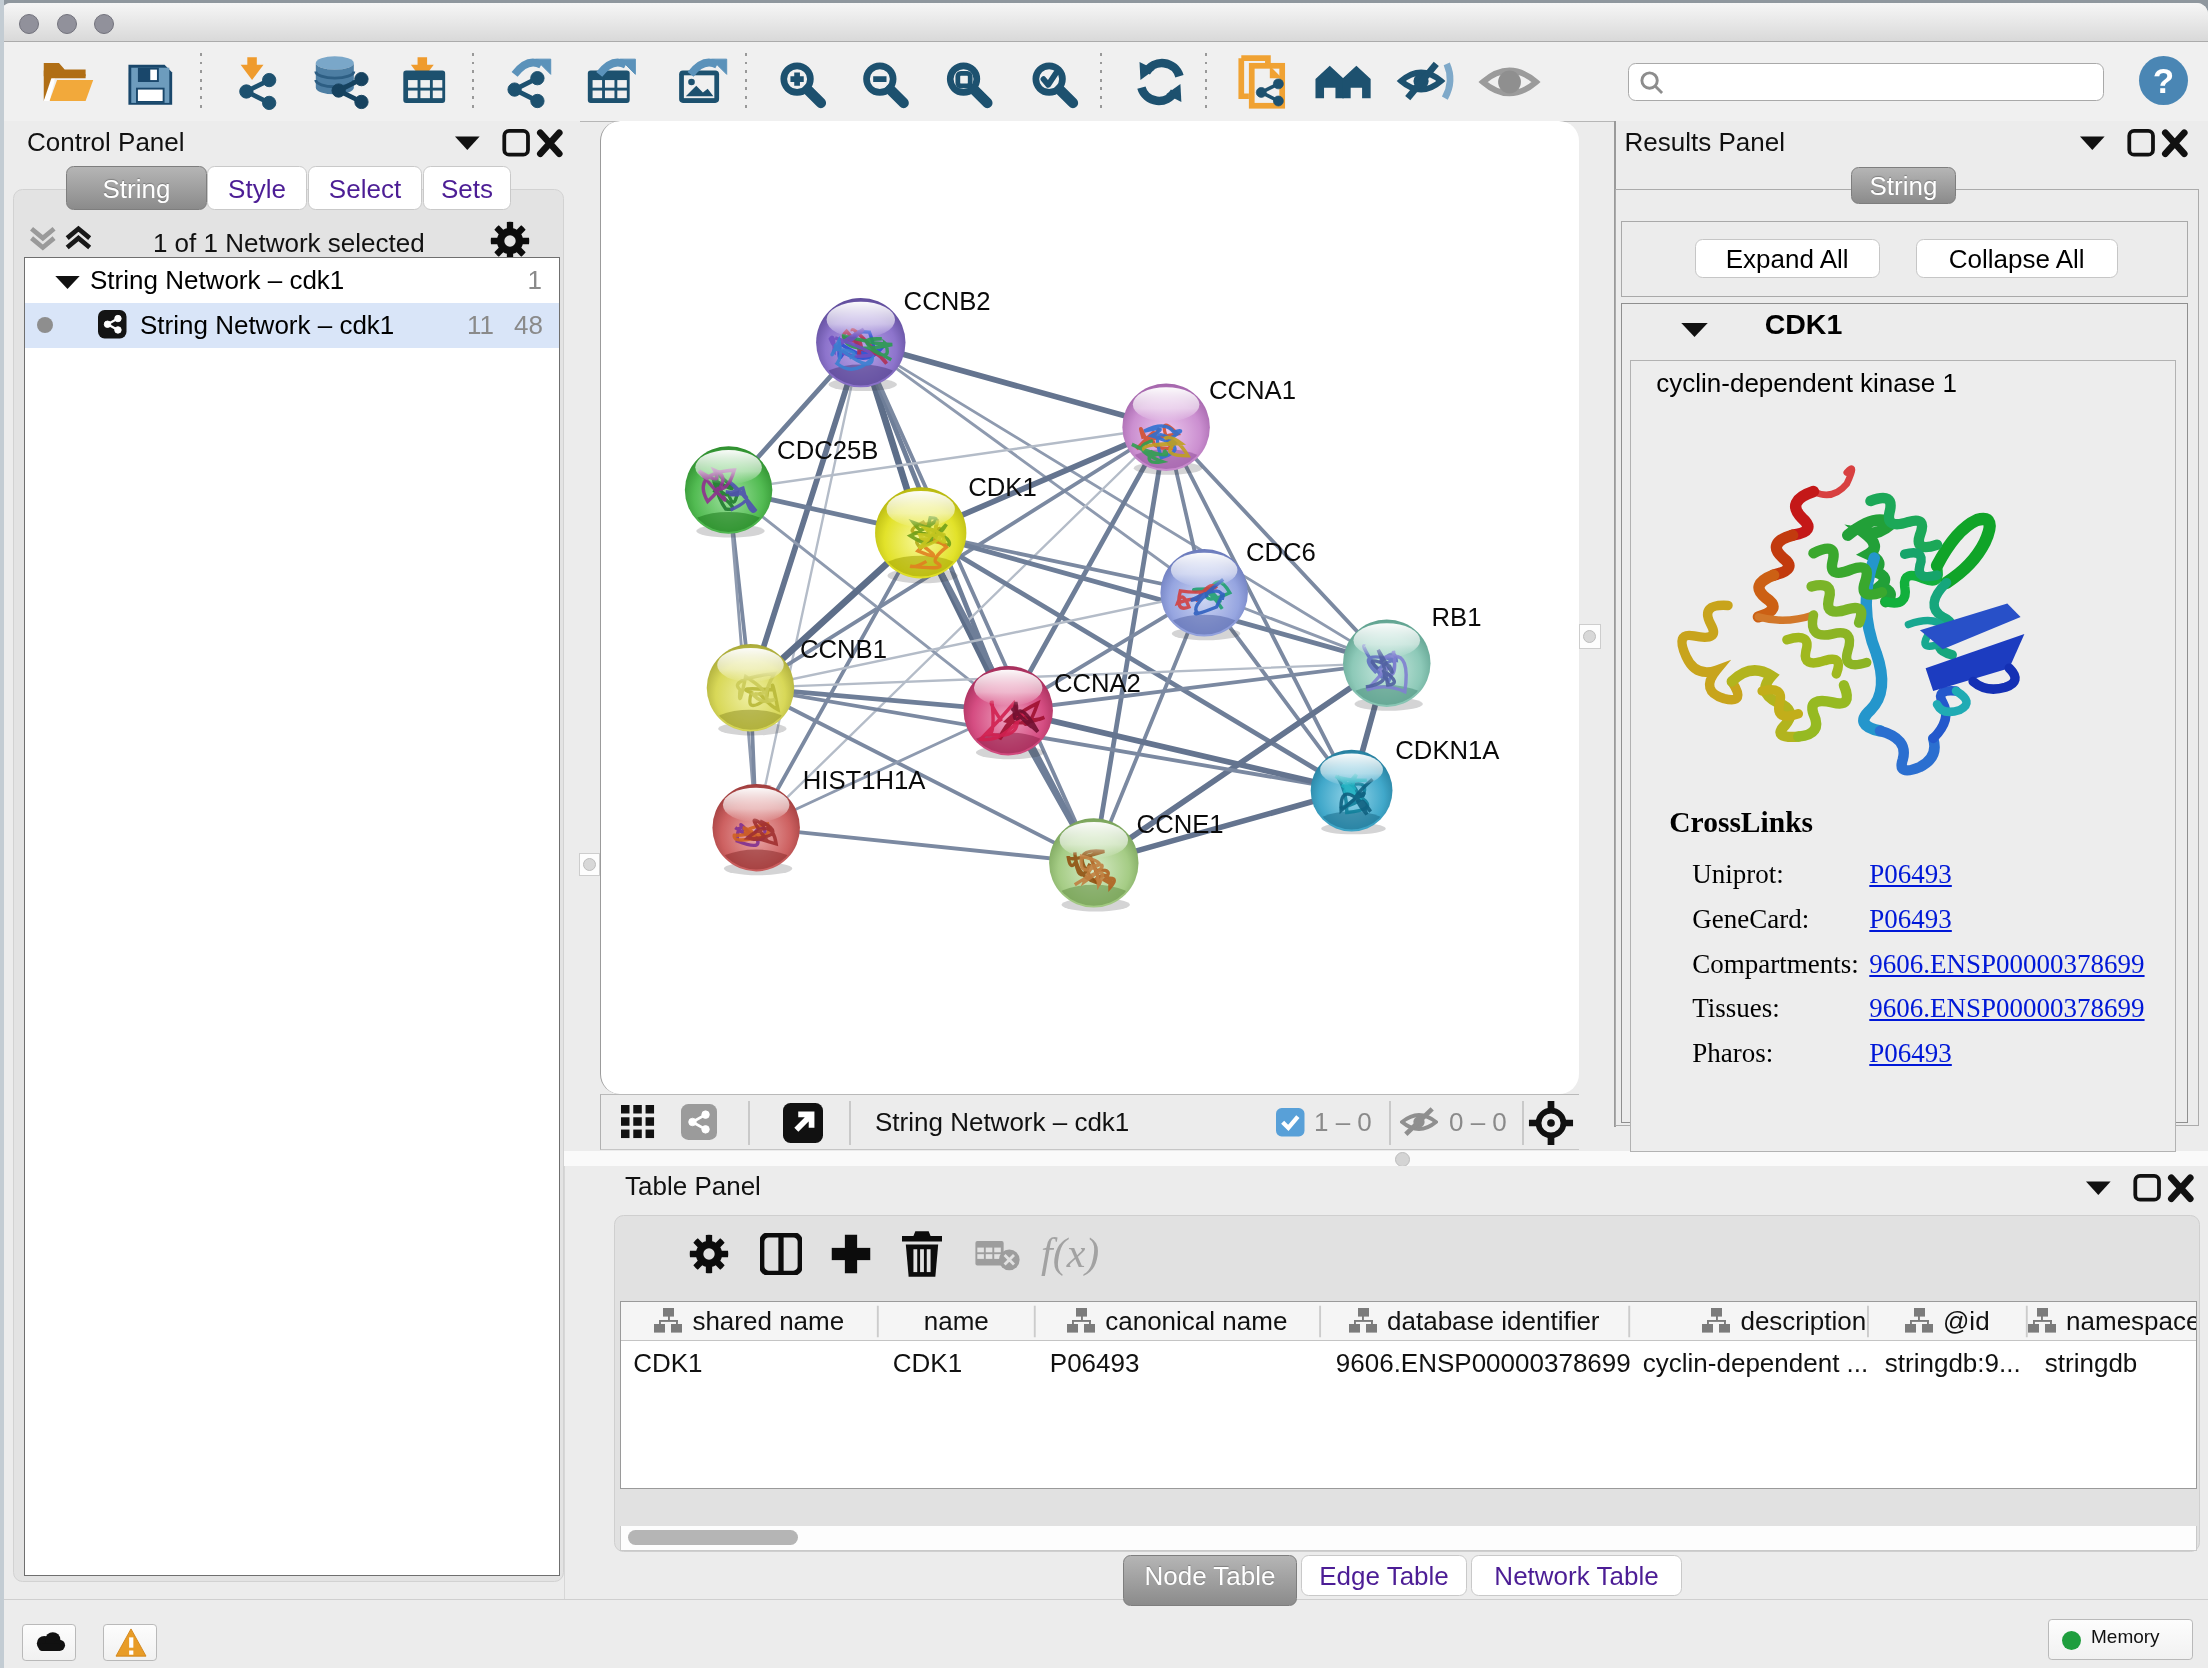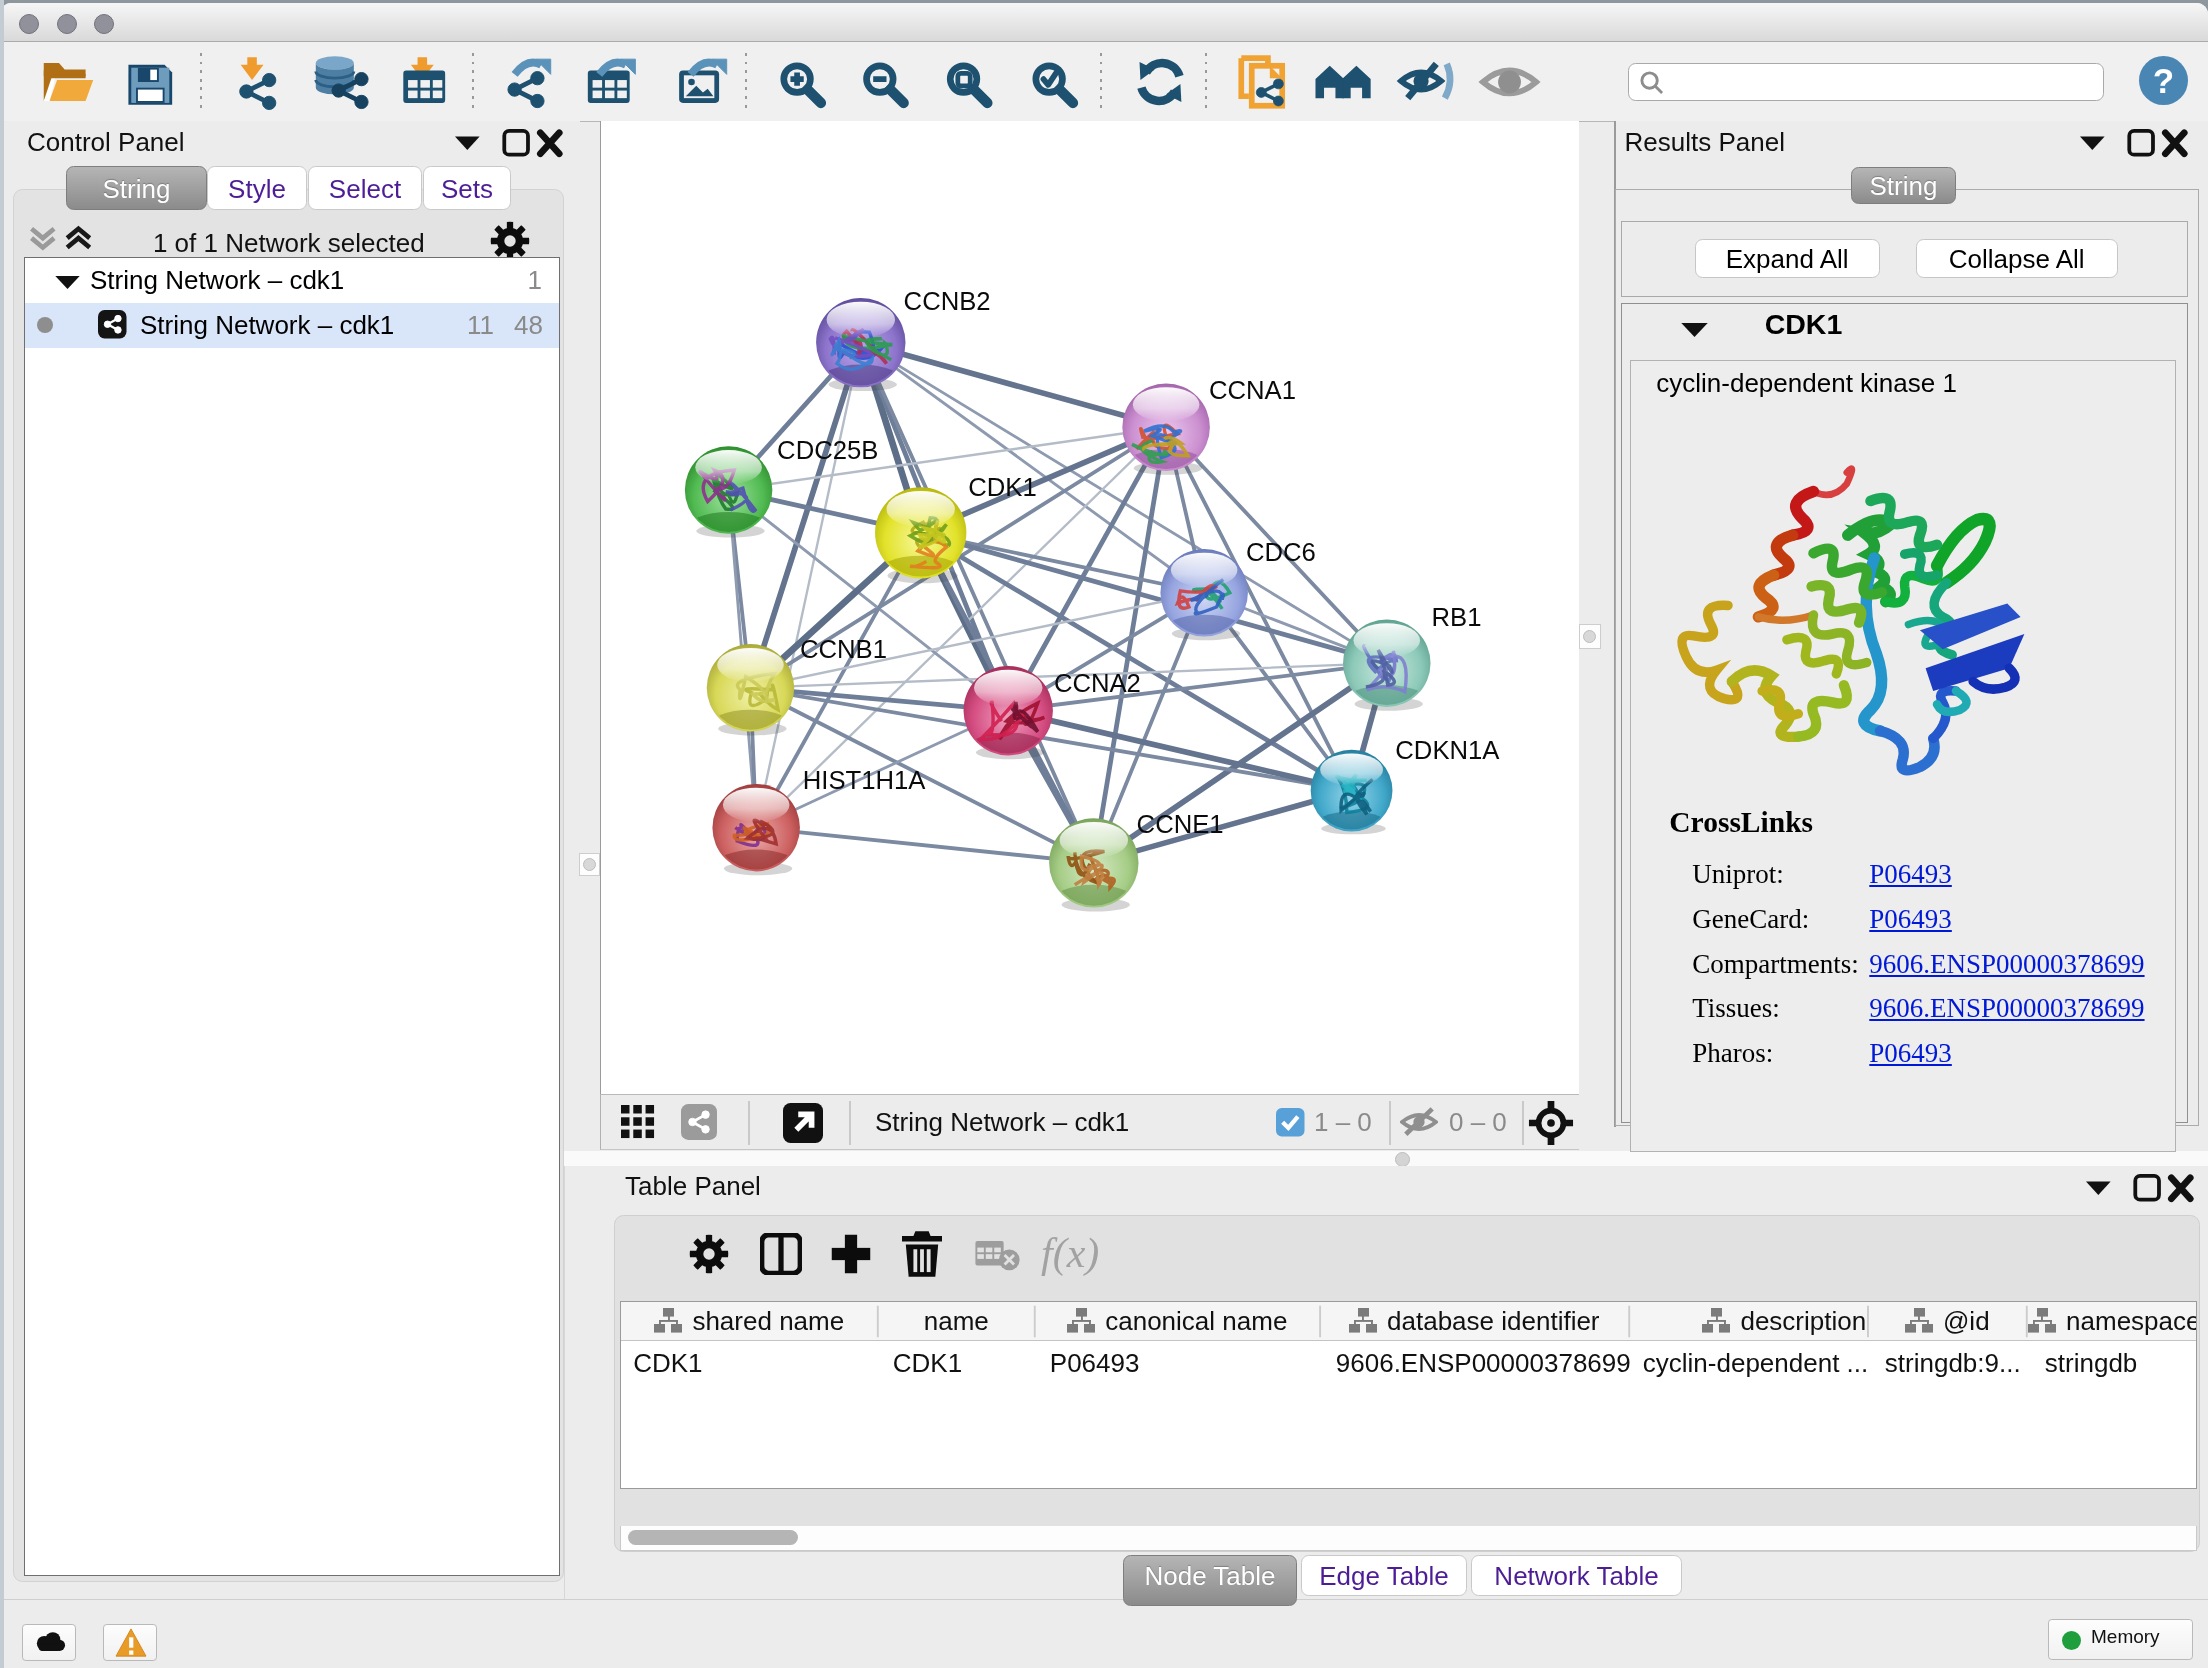--- a/index.html
+++ b/index.html
@@ -18,21 +18,21 @@
 
 .tab{position:absolute;box-sizing:border-box;border-radius:7.6px;font-size:26px;text-align:center;z-index:5;}
 .tab.on{background:linear-gradient(#b5b5b5,#8b8b8b);color:#fff;text-shadow:0 -1px 1px rgba(0,0,0,.25);border:1px solid #7e7e7e;}
 .tab.off{background:#fff;color:#4c1d95;border:1px solid #c9c9c9;}
 
 .cpanel{position:absolute;left:0;top:118px;width:580px;bottom:0;background:#ececec;}
 .gray-sub{position:absolute;background:#e3e3e3;border:1px solid #d2d2d2;border-radius:9.5px;box-sizing:border-box;}
 .whitebox{position:absolute;background:#fff;border:1.9px solid #6f6f6f;box-sizing:border-box;}
 .num{color:#8a8a8a;}
 
-.canvas{position:absolute;left:600px;top:118px;width:979px;height:973px;background:#fff;border-left:1px solid #9b9b9b;box-sizing:border-box;}
+.canvas{position:absolute;left:600px;top:118px;width:979px;height:973px;background:#fff;border-left:1px solid #9b9b9b;box-sizing:border-box;border-radius:20px;}
 .netbar{position:absolute;left:600px;top:1091px;width:979px;height:56px;background:#ececec;border-left:1px solid #b0b0b0;border-top:1px solid #b9b9b9;border-bottom:1px solid #c6c6c6;box-sizing:border-box;}
 
 .rpanel{position:absolute;left:1614px;top:118px;right:0;height:1006px;background:#ececec;}
 
 .tpanel{position:absolute;left:564px;top:1163px;right:0;bottom:68px;background:#ececec;border-left:1px solid #d7d7d7;}
 .statusbar{position:absolute;left:0;bottom:0;right:0;height:68px;background:#ececec;border-top:1px solid #cfcfcf;}
 .btnbox{position:absolute;background:linear-gradient(#fdfdfd,#f1f1f1);border:1.9px solid #b9b9b9;border-radius:3.8px;box-sizing:border-box;}
 a.lnk{color:#0018d8;text-decoration:underline;}
 .hcell{top:0;height:39px;line-height:39px;font-size:26px;color:#111;text-align:center;white-space:nowrap;overflow:hidden;}
 .dcell{font-size:26px;color:#111;white-space:nowrap;}

